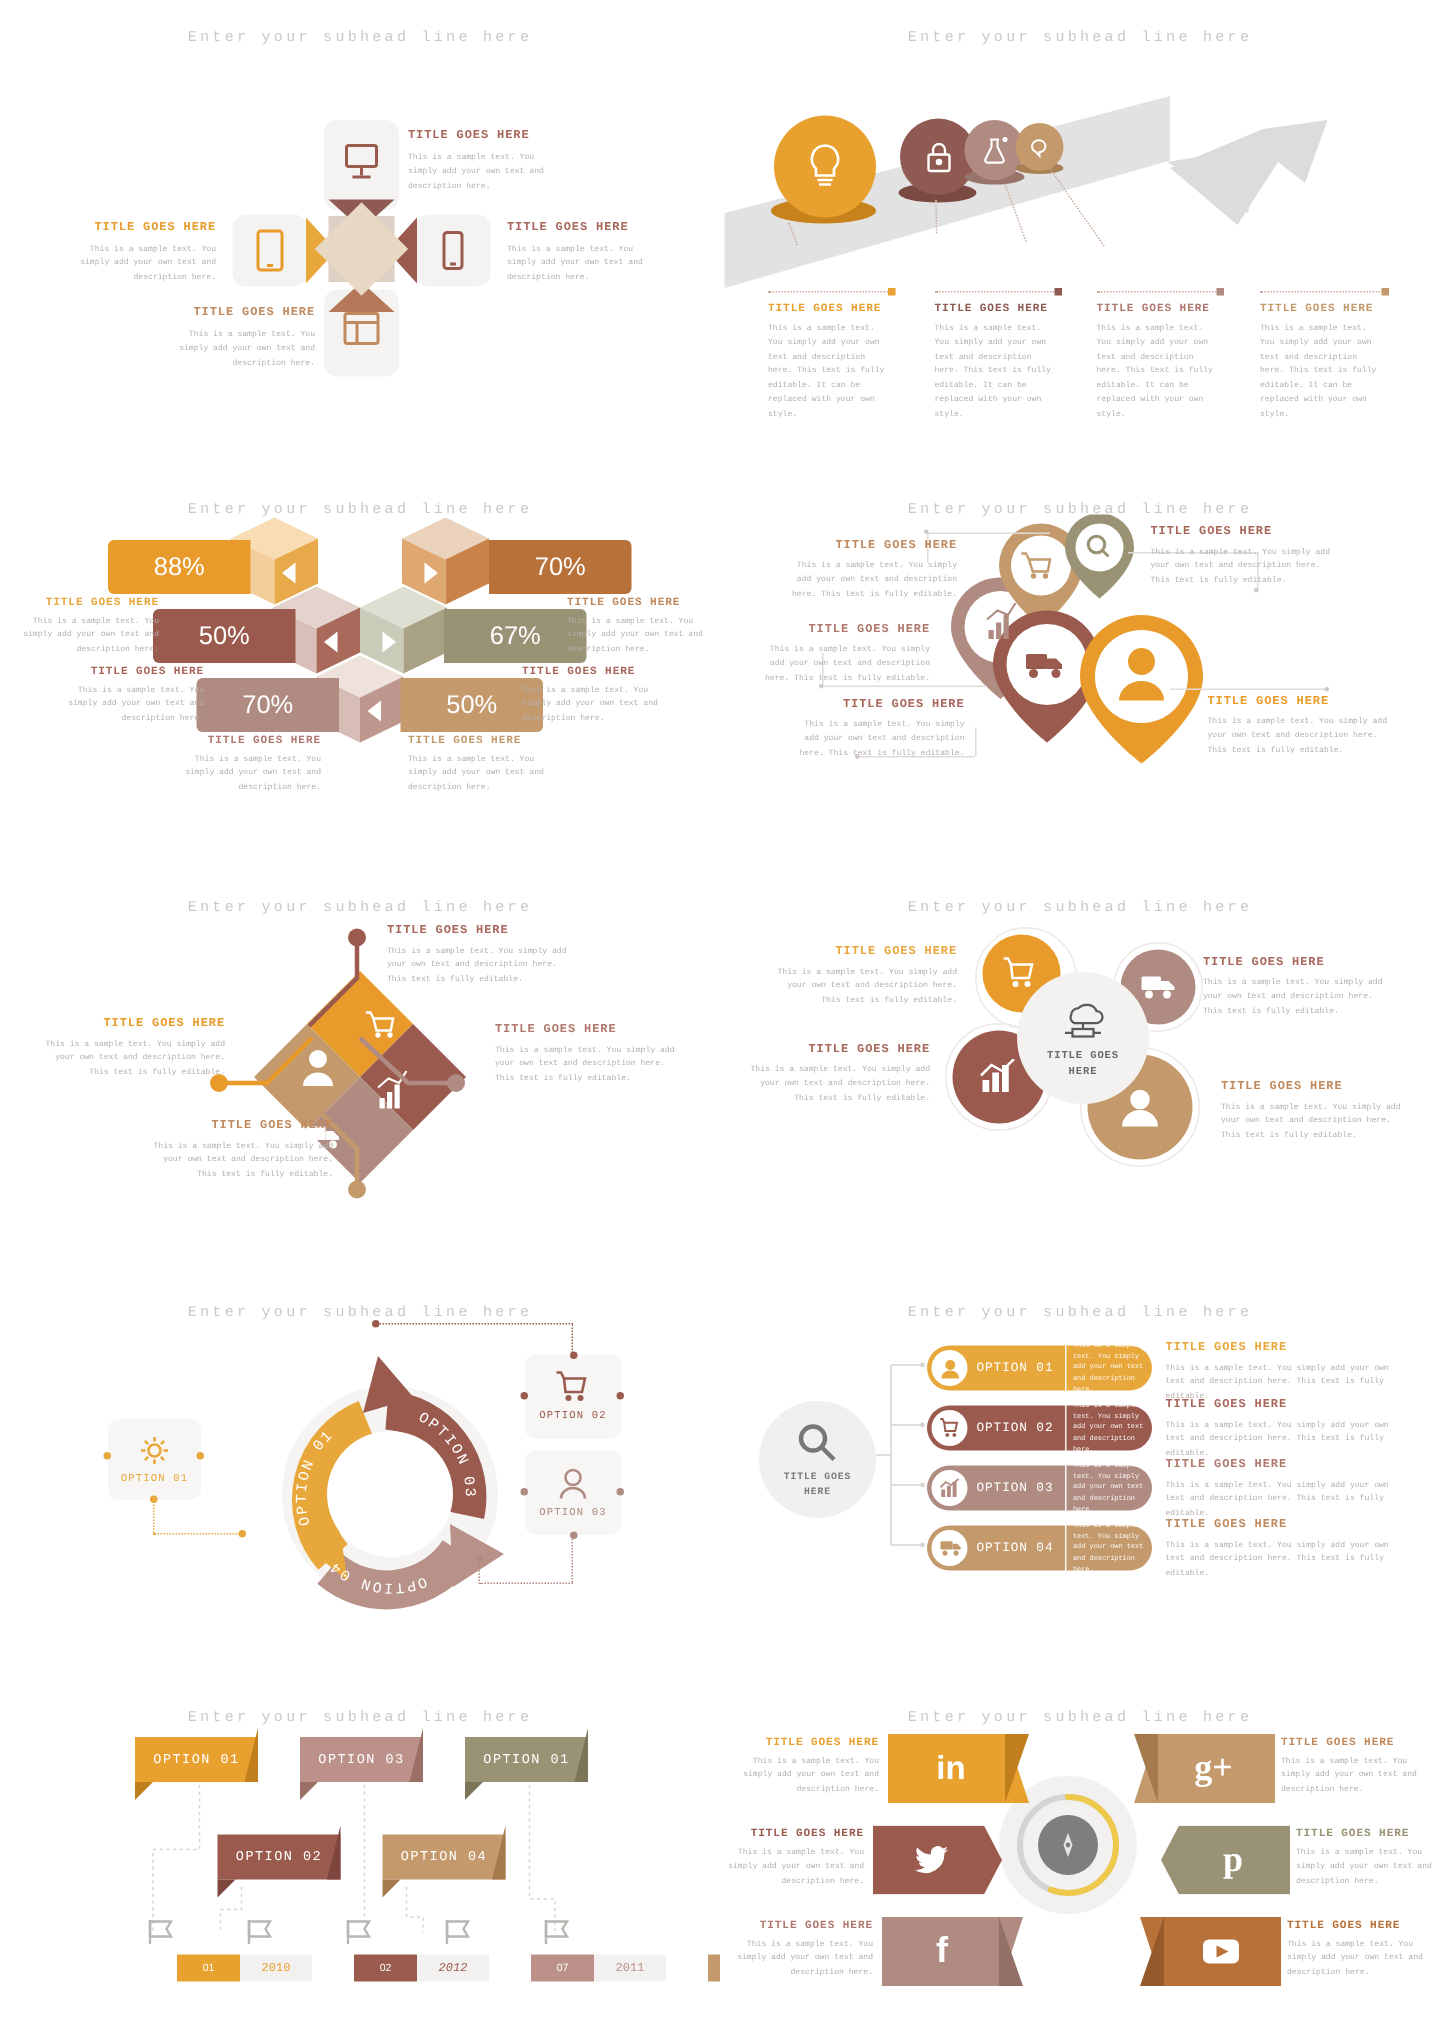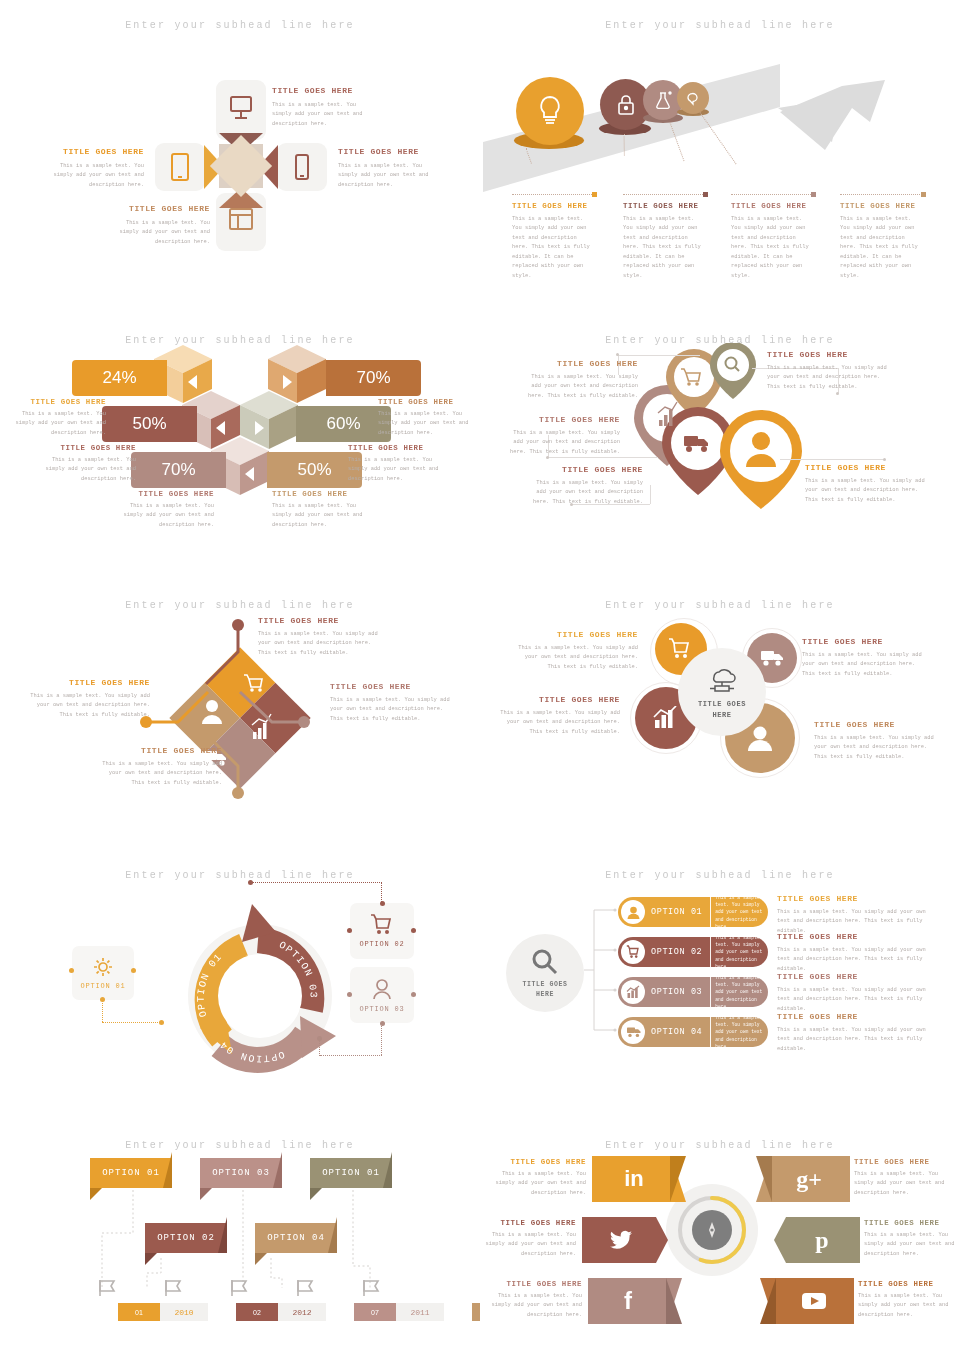--- a/index.html
+++ b/index.html
@@ -258,33 +258,33 @@
     <svg width="58" height="66" viewBox="0 0 58 66">
           <polygon points="29,0 58,14 29,28 0,14" fill="#EFE2DD"></polygon>
       <polygon points="0,14 29,28 29,58 0,44" fill="#D7BDB5"></polygon>
           <polygon points="29,28 58,14 58,44 29,58" fill="#BE988E"></polygon>
       <polygon points="43,30 43,44 34,37" fill="#fff"></polygon>
         </svg></div>
   <div style="position:absolute;left:211px;top:122px;">
     <svg width="58" height="66" viewBox="0 0 58 66" style="opacity:0"></svg></div>
 
   <div class="bar barL" style="left:72px;top:45px;width:95px;background:#E89B2A;">
-    <span>24%</span>
+    <span>88%</span>
       </div>
   <div class="bar barL" style="left:102px;top:91px;width:95px;background:#9B5A4E;">
     <span>50%</span>
       </div>
   <div class="bar barL" style="left:131px;top:137px;width:95px;background:#B08B82;">
     <span>70%</span>
       </div>
   <div class="bar barR" style="left:326px;top:45px;width:95px;background:#B9713A;">
     <span>70%</span>
       </div>
   <div class="bar barR" style="left:296px;top:91px;width:95px;background:#9A9274;">
-    <span>60%</span>
+    <span>67%</span>
       </div>
   <div class="bar barR" style="left:267px;top:137px;width:95px;background:#C49A6C;">
     <span>50%</span>
       </div>
 
   <div style="position:absolute;left:10px;top:83px;width:96px;text-align:right;">
     <div class="ttl" style="font-size:7.4px;color:#E8A73A;margin-bottom:4px;">TITLE GOES HERE</div>
     <div class="body-txt">This is a sample text. You simply add your own text and description here.</div>
       </div>
   <div style="position:absolute;left:40px;top:129px;width:96px;text-align:right;">
@@ -781,21 +781,21 @@
             <line x1="4" y1="2" x2="4" y2="18"></line>
             <path d="M4,3 h14 l-3,5 l3,5 h-14z"></path>
           </g>
     </g>
       </svg>
 
   <div class="tlrow" style="left:90px;top:183px;">
     <div class="tlnum" style="background:#E8A02E;">01</div>
     <div class="tlyr" style="color:#E8A02E;">2010</div>
     <div class="tlnum" style="background:#9B5A4E;">02</div>
-    <div class="tlyr" style="color:#9B5A4E;">2012</div>
+    <div class="tlyr" style="color:#9B5A4E;font-style:italic;">2012</div>
     <div class="tlnum" style="background:#BB9189;">07</div>
     <div class="tlyr" style="color:#BB9189;">2011</div>
     <div class="tlnum" style="background:#C49A6C;">04</div>
     <div class="tlyr" style="color:#C49A6C;">2015</div>
     <div class="tlnum" style="background:#9A9274;">01</div>
     <div class="tlyr" style="color:#9A9274;">2010</div>
   </div>
 </div>
 
 <div class="panel">

